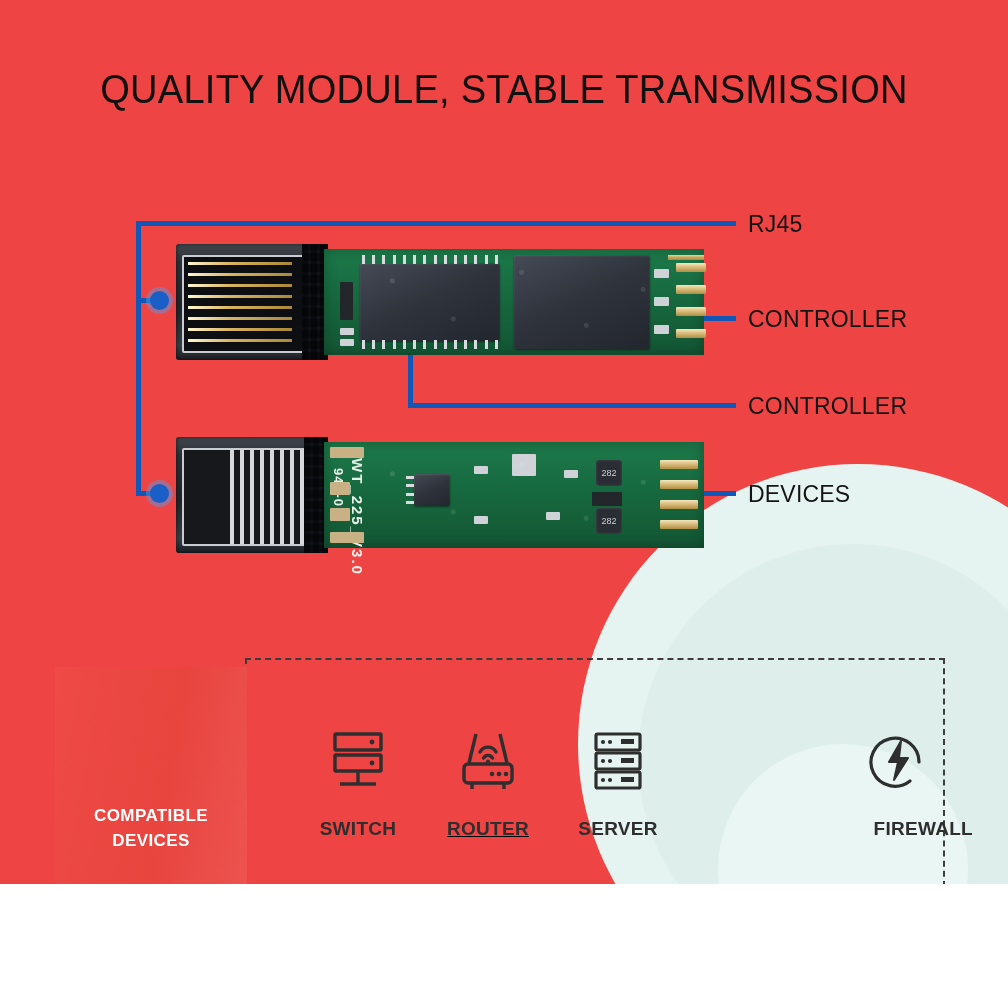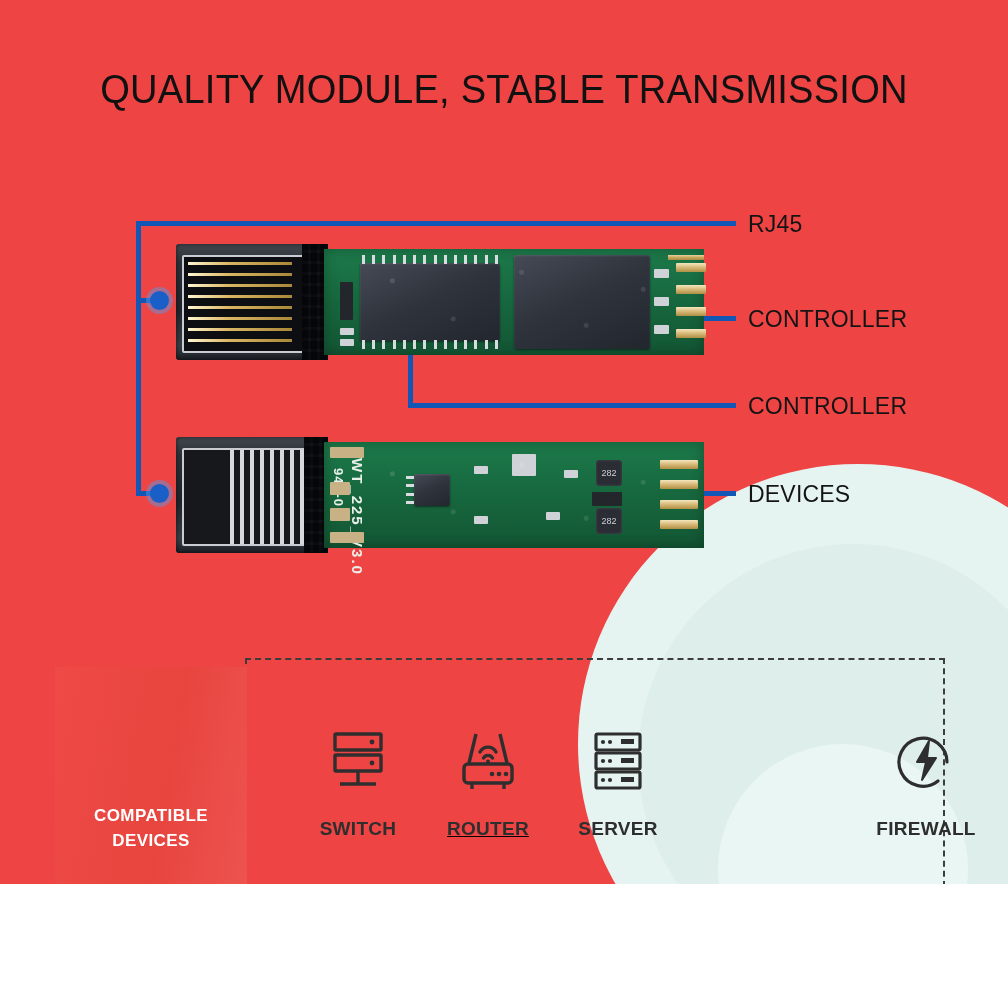--- a/index.html
+++ b/index.html
@@ -365,21 +365,21 @@
             <rect x="8" y="43" width="44" height="16" rx="1.5"></rect>
             <circle cx="15" cy="51" r="2.1" fill="#2e2e2e" stroke="none"></circle>
             <circle cx="22" cy="51" r="2.1" fill="#2e2e2e" stroke="none"></circle>
             <rect x="33" y="48" width="13" height="5" fill="#2e2e2e" stroke="none"></rect>
           </svg>
         </div>
         <div class="devlabel">SERVER</div>
       </div>
 
 
-      <div class="devcell" style="left:596px;width:150px;">
+      <div class="devcell" style="left:568px;width:150px;text-align:right;">
         <div class="devicon">
           <svg width="66" height="66" viewBox="0 0 66 66" fill="none" stroke="#2e2e2e" stroke-width="3.2">
             <path d="M45 52a24 24 0 1 1 9-19" stroke-linecap="round"></path>
             <path d="M52 30v10h-9" stroke-linecap="round" stroke-linejoin="round" opacity="0"></path>
             <path d="M36 12 24 33h9l-4 18 14-22h-9z" fill="#2e2e2e" stroke="#2e2e2e" stroke-width="2" stroke-linejoin="round"></path>
           </svg>
         </div>
         <div class="devlabel">FIREWALL</div>
       </div>
     </div>

